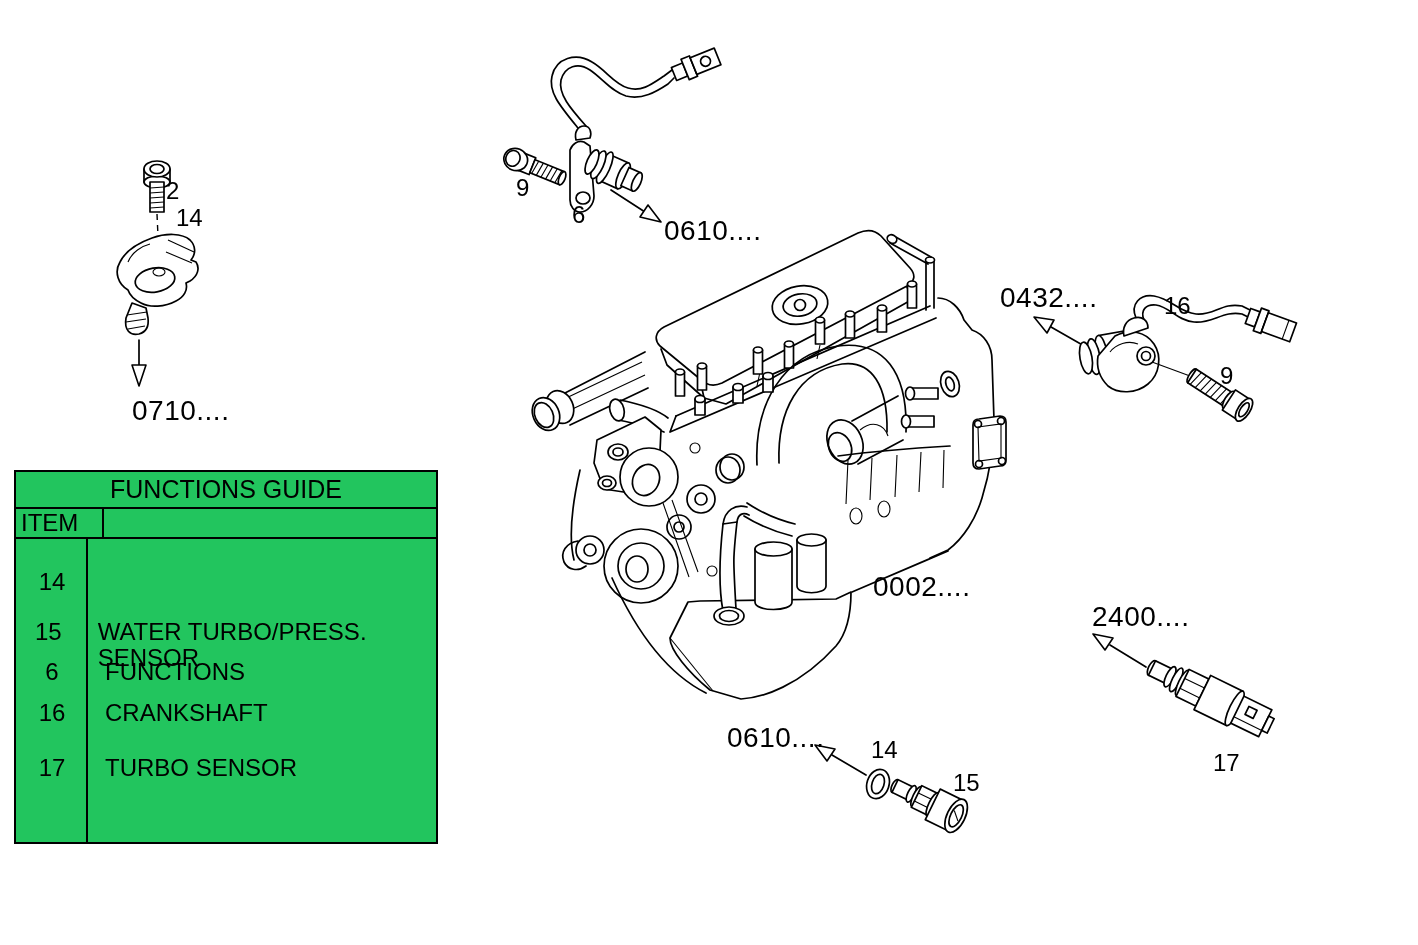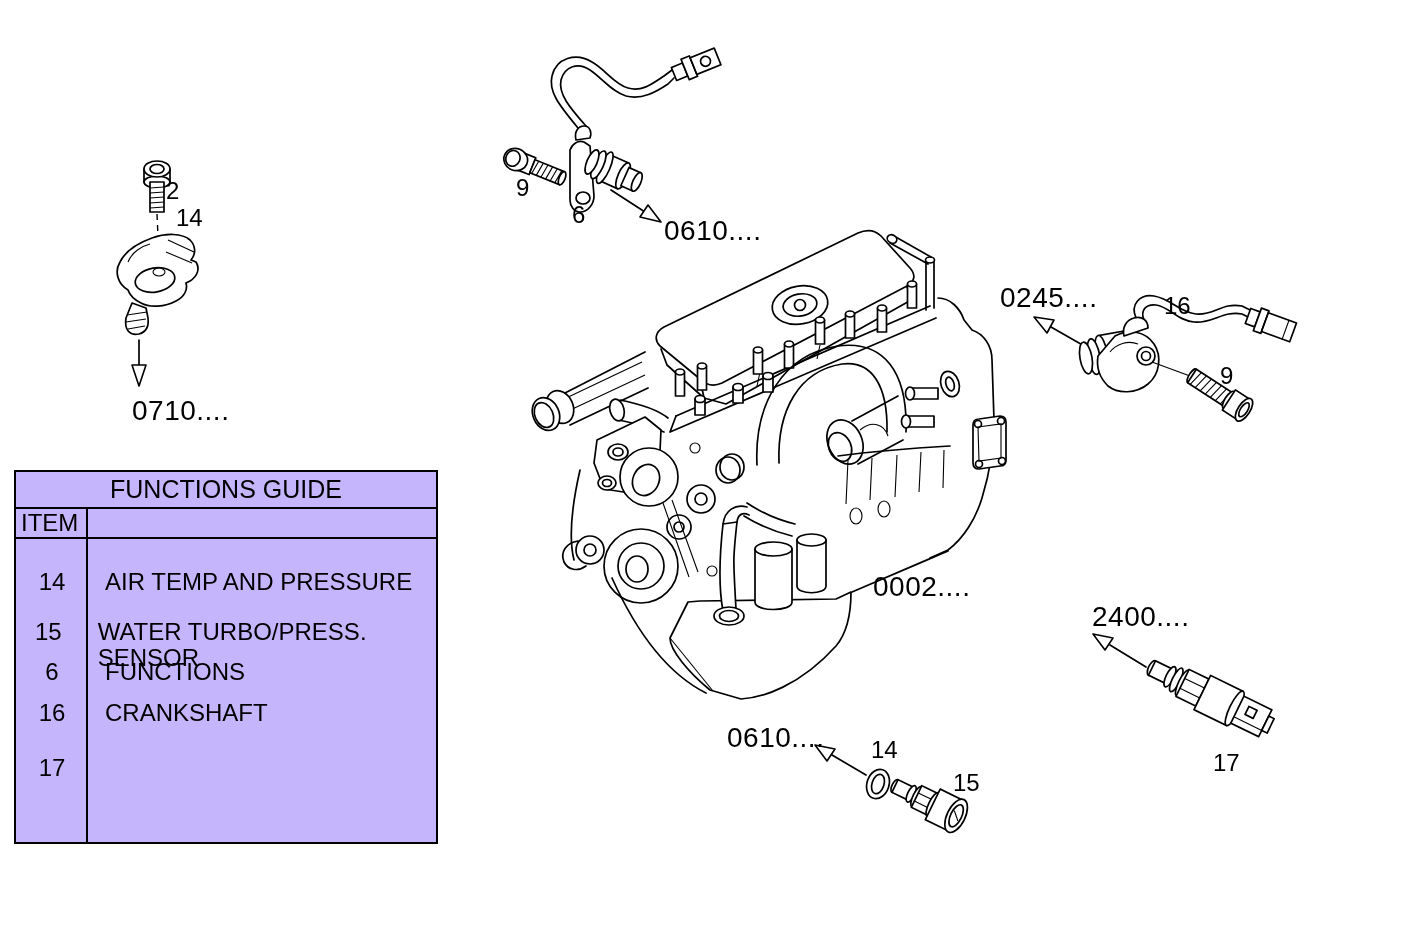--- a/index.html
+++ b/index.html
@@ -8,25 +8,25 @@
   svg.diagram{position:absolute;left:0;top:0;width:1418px;height:945px;}
   svg .ln{stroke:#000;fill:none;stroke-width:1.7;stroke-linecap:round;stroke-linejoin:round;}
   svg .fw{stroke:#000;fill:#fff;stroke-width:1.7;stroke-linejoin:round;}
   svg .thin{stroke:#000;fill:none;stroke-width:1.1;}
   svg .dash{stroke:#000;fill:none;stroke-width:1.4;stroke-dasharray:6 5;}
   svg .ah{fill:#fff;stroke:#000;stroke-width:1.6;stroke-linejoin:round;}
   .callout{position:absolute;font-size:24px;line-height:24px;white-space:nowrap;}
   .ref{position:absolute;font-size:28px;line-height:23px;letter-spacing:.5px;white-space:nowrap;}
   
   .functions-guide{position:absolute;left:14px;top:470px;width:424px;height:374px;
-      border:2px solid #000;background:#c4b5fd;box-sizing:border-box;}
+      border:2px solid #000;background:#22c55e;box-sizing:border-box;}
   .fg-title{height:35px;line-height:35px;border-bottom:2px solid #000;text-align:center;
       font-size:25px;}
   .fg-header{height:28px;border-bottom:2px solid #000;display:flex;font-size:24px;line-height:28px;}
-  .fg-header .hcol-item{width:72px;border-right:2px solid #000;padding-left:5px;box-sizing:border-box;}
+  .fg-header .hcol-item{width:88px;border-right:2px solid #000;padding-left:5px;box-sizing:border-box;}
   .fg-header .hcol-desc{flex:1;padding-left:13px;}
   .fg-body{position:relative;height:303px;}
   .fg-body .vdivider{position:absolute;left:70px;top:0;bottom:0;width:2px;background:#000;}
   .fg-row{position:absolute;left:0;right:0;display:flex;font-size:24px;line-height:26px;}
   .fg-row .item{width:72px;text-align:center;}
   .fg-row .desc{padding-left:17px;}
 </style>
 </head>
 <body>
 
@@ -338,21 +338,21 @@
   </svg>
 
   <div class="callout" style="left:166px;top:179px;">2</div>
   <div class="callout" style="left:176px;top:206px;">14</div>
   <div class="ref" style="left:132px;top:399px;">0710....</div>
 
   <div class="callout" style="left:516px;top:176px;">9</div>
   <div class="callout" style="left:572px;top:203px;">6</div>
   <div class="ref" style="left:664px;top:219px;">0610....</div>
 
-  <div class="ref" style="left:1000px;top:286px;">0245....</div>
+  <div class="ref" style="left:1000px;top:286px;">0432....</div>
   <div class="callout" style="left:1164px;top:294px;">16</div>
   <div class="callout" style="left:1220px;top:364px;">9</div>
 
   <div class="ref" style="left:873px;top:575px;text-align:center;">0002....</div>
 
   <div class="ref" style="left:1075px;top:605px;margin-left:17px;">2400....</div>
   <div class="callout" style="left:1213px;top:751px;">17</div>
 
   <div class="ref" style="left:727px;top:726px;">0610....</div>
   <div class="callout" style="left:871px;top:738px;">14</div>
@@ -360,33 +360,33 @@
 
   <div class="functions-guide">
     <div class="fg-title">FUNCTIONS GUIDE</div>
     <div class="fg-header">
       <div class="hcol-item">ITEM</div>
     </div>
     <div class="fg-body">
       <div class="vdivider"></div>
       <div class="fg-row" style="top:30px;">
         <div class="item">14</div>
-        <div class="desc">AIR TEMP AND PRESSURE</div>
       </div>
       <div class="fg-row" style="top:80px;">
         <div class="item">15</div>
         <div class="desc">WATER TURBO/PRESS. SENSOR</div>
       </div>
       <div class="fg-row" style="top:120px;">
         <div class="item">6</div>
         <div class="desc">FUNCTIONS</div>
       </div>
       <div class="fg-row" style="top:161px;">
         <div class="item">16</div>
         <div class="desc">CRANKSHAFT</div>
       </div>
       <div class="fg-row" style="top:216px;">
         <div class="item">17</div>
+        <div class="desc">TURBO SENSOR</div>
       </div>
     </div>
   </div>
 
 </div>
 
 </body></html>

